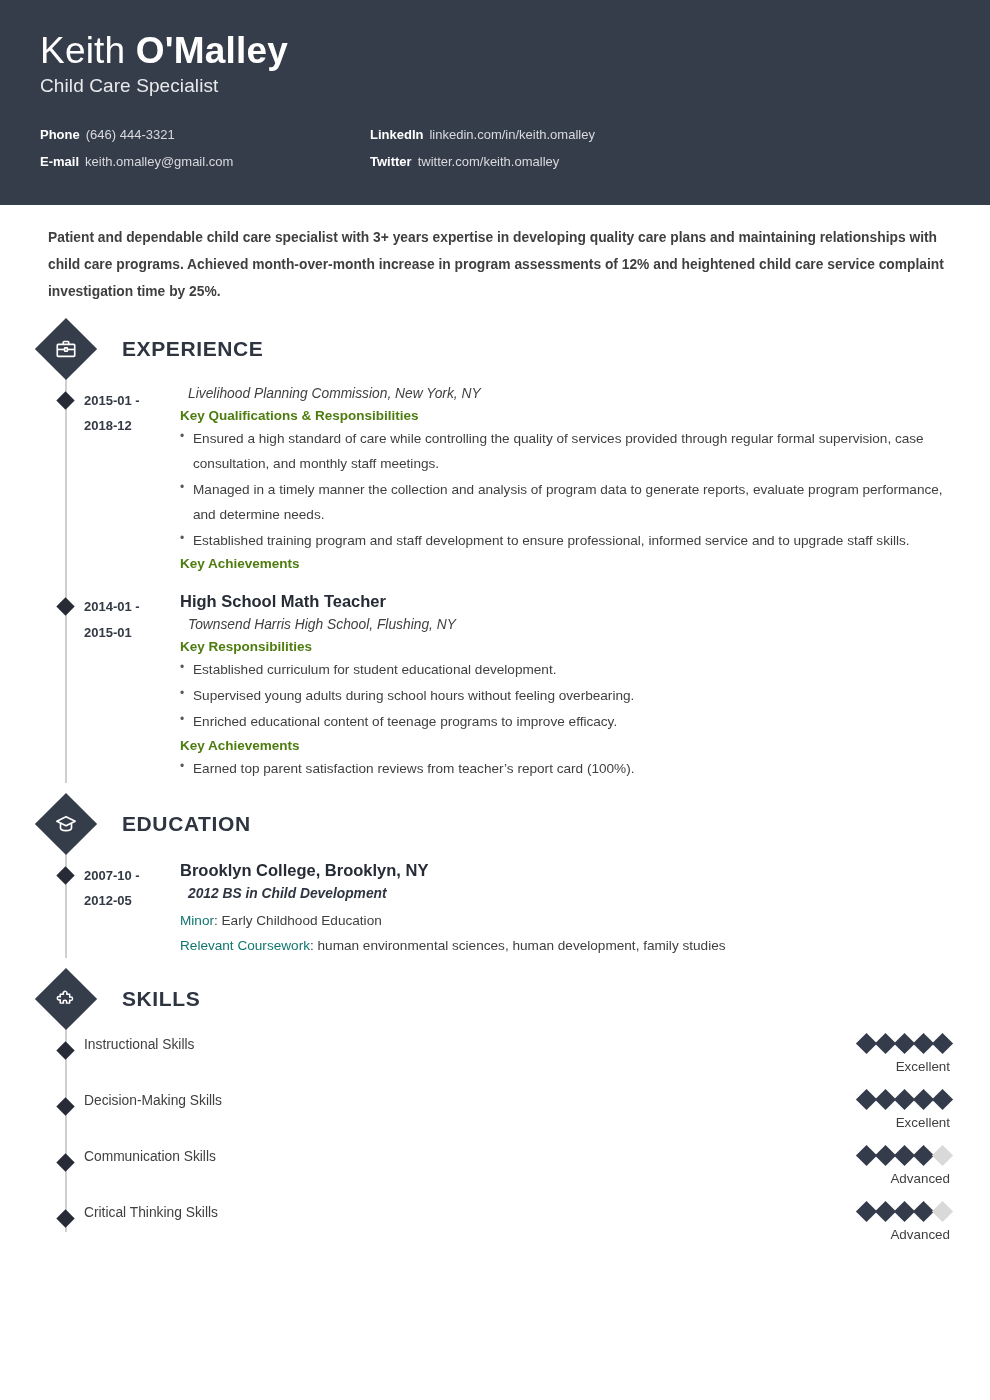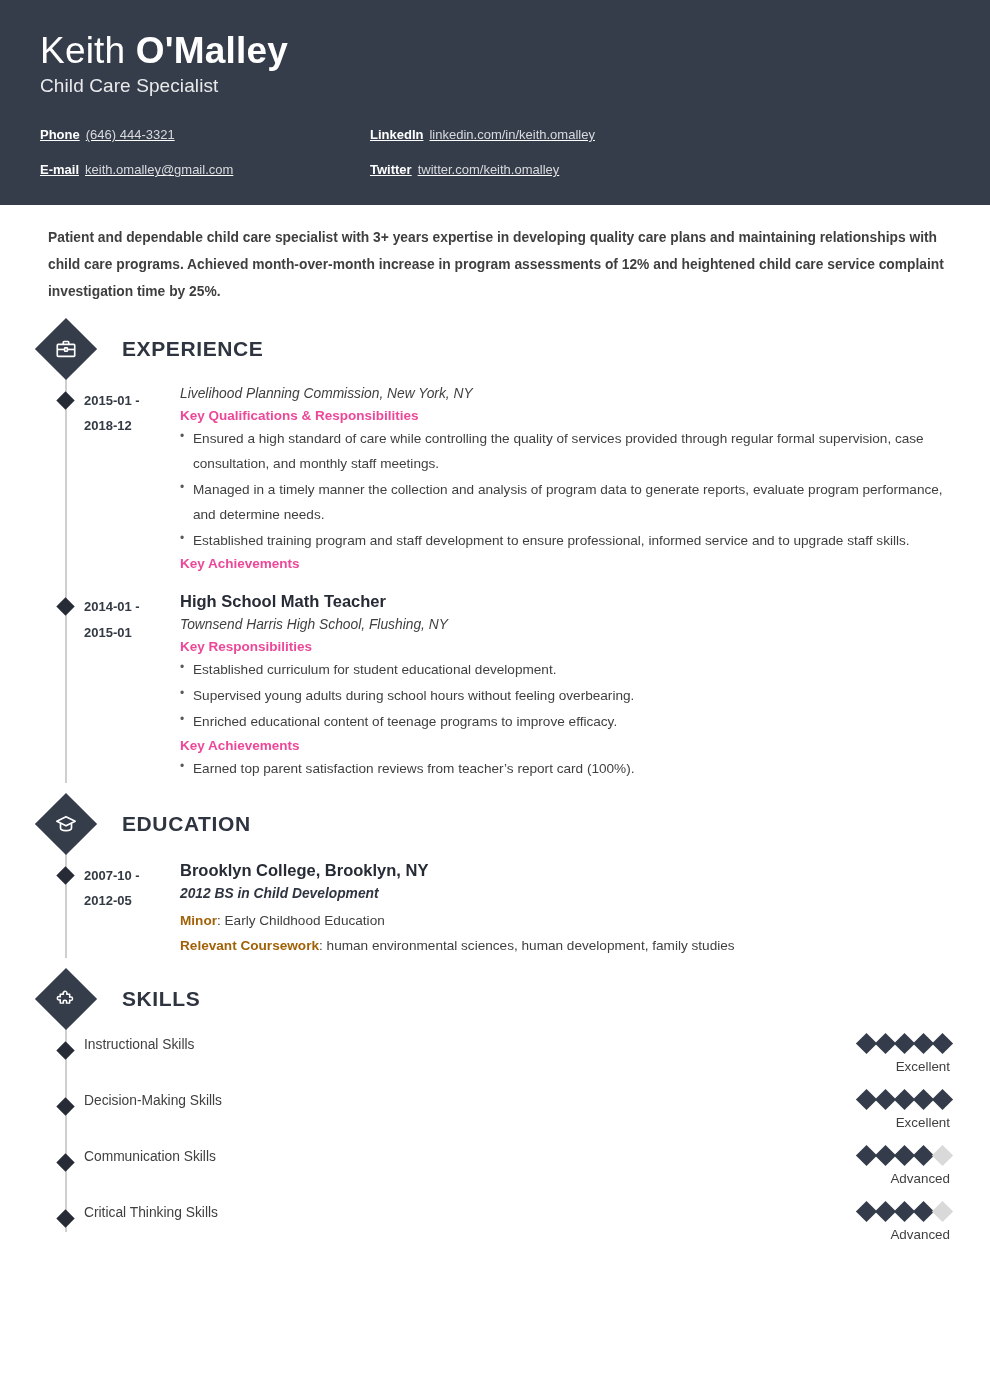--- a/index.html
+++ b/index.html
@@ -33,22 +33,21 @@
   .job-title {
     font-size: 19px;
     font-weight: 400;
     color: #e9eaec;
     margin: 0 0 30px 0;
     letter-spacing: 0.1px;
   }
   .contact-grid {
     display: grid;
     grid-template-columns: 330px 1fr;
-    row-gap: 20px;
-    text-decoration: underline;
+    row-gap: 12px;
   }
   .contact-item {
     font-size: 13px;
     color: #d8dade;
     white-space: nowrap;
   }
   .contact-item .lbl {
     font-weight: 700;
     color: #ffffff;
     margin-right: 6px;
@@ -135,27 +134,27 @@
     font-size: 16.5px;
     font-weight: 700;
     color: #262b36;
     margin: 0 0 5px 0;
     line-height: 1.2;
   }
   .entry-sub {
     font-size: 13.8px;
     font-style: italic;
     color: #3f3f3f;
-    margin: 0 0 7px 0;
+    margin: 0 0 7px 8px;
   }
   .entry-sub.bold-italic { font-weight: 700; color: #2e3440; }
   .sub-head {
     font-size: 13.5px;
     font-weight: 700;
-    color: #ec4899;
+    color: #4d7c0f;
     margin: 3px 0 3px 0;
   }
   ul.bullets {
     list-style: none;
     margin: 1px 0 2px 0;
     padding: 0;
   }
   ul.bullets li {
     font-size: 13.6px;
     line-height: 1.85;
@@ -166,21 +165,21 @@
   }
   ul.bullets li:before {
     content: "\2022";
     position: absolute;
     left: 0;
     top: -1px;
     color: #5a5a5a;
     font-size: 12px;
   }
   .kv { font-size: 13.6px; line-height: 1.85; color: #3f3f3f; }
-  .kv b { color: #a16207; font-weight: 700; }
+  .kv b { color: #0f766e; font-weight: 400; }
 
   
   .skill-row {
     position: relative;
     padding-left: 44px;
     display: flex;
     align-items: flex-start;
     justify-content: space-between;
     min-height: 56px;
     margin-bottom: 0;

